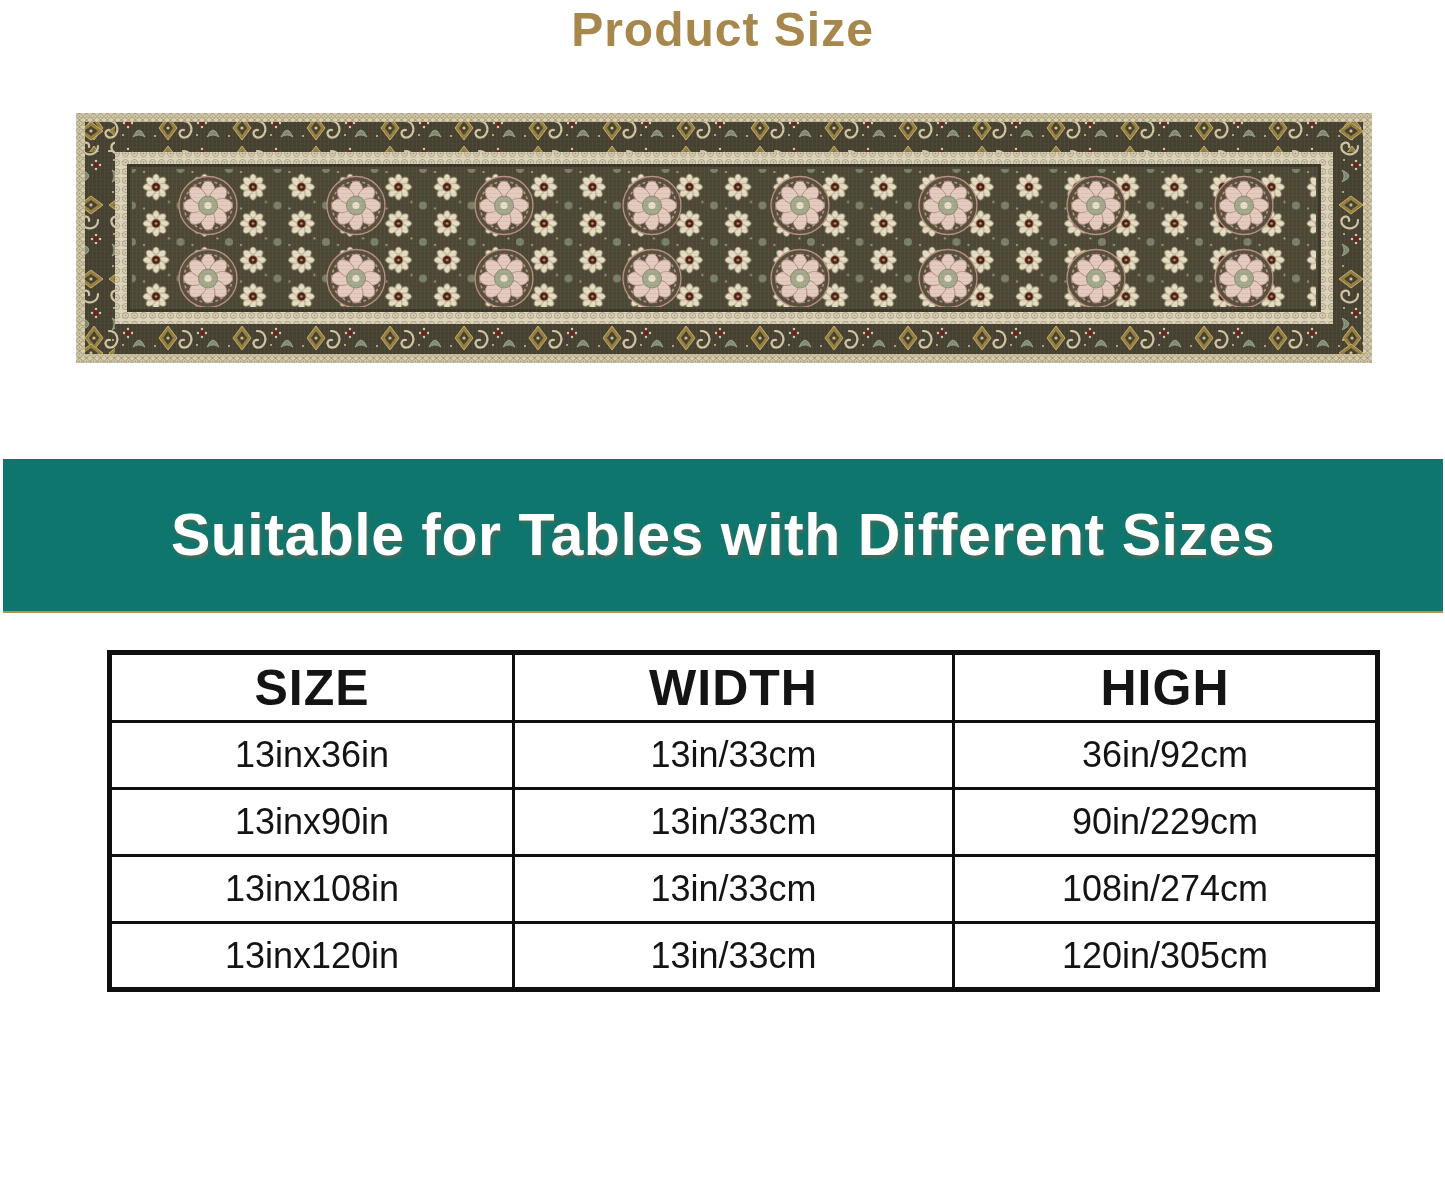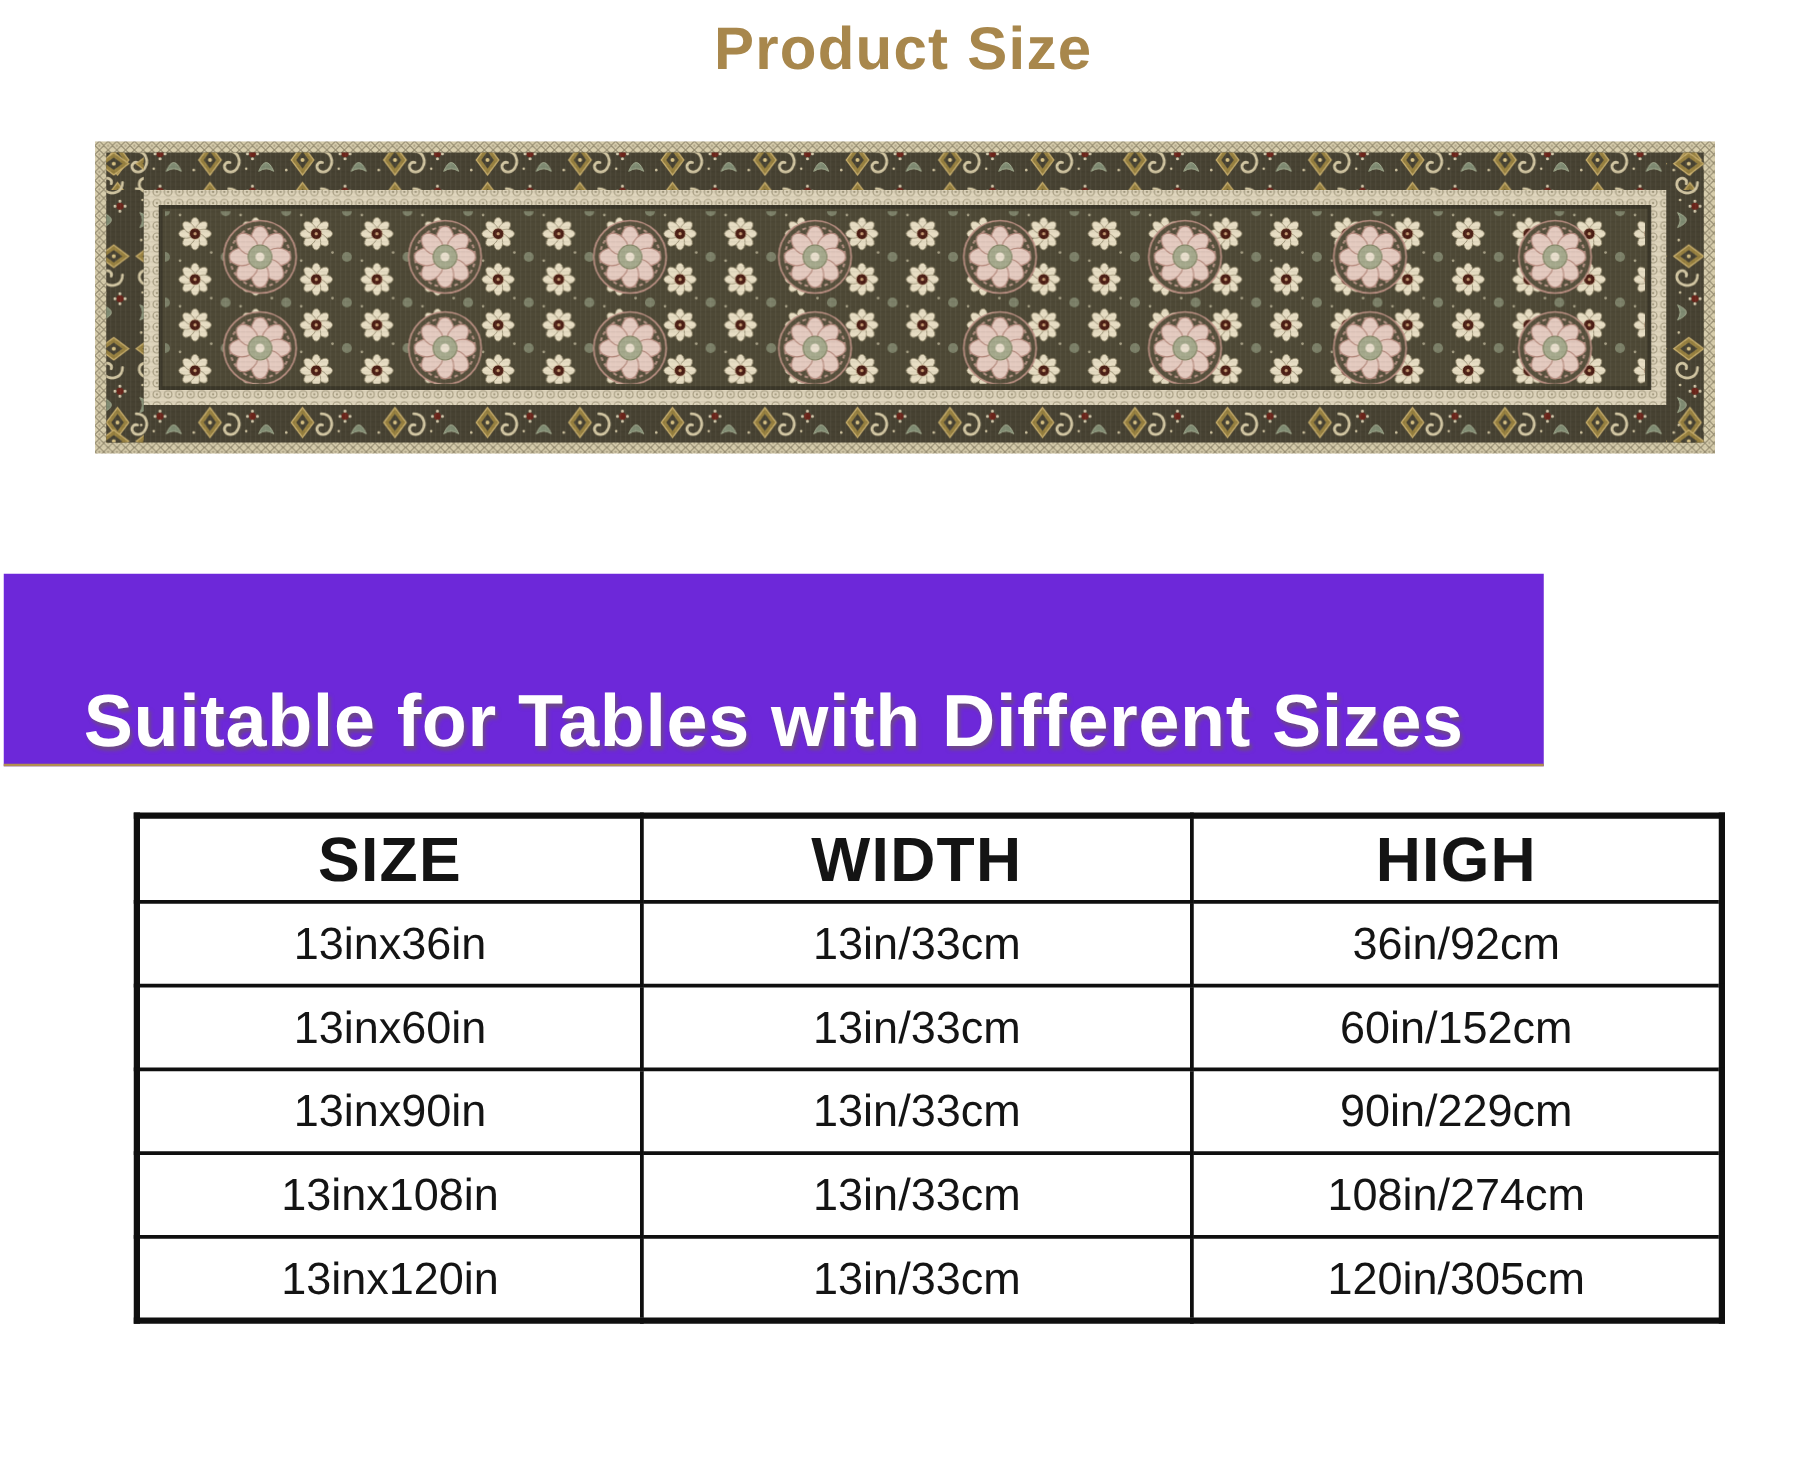--- a/index.html
+++ b/index.html
@@ -9,21 +9,21 @@
   .page {
     position: relative;
     width: 1445px;
     height: 1186px;
     background: #ffffff;
     overflow: hidden;
   }
 
   .title {
     position: absolute;
-    top: 12px;
+    top: 2px;
     left: 0;
     width: 100%;
     text-align: center;
     font-size: 48px;
     font-weight: bold;
     letter-spacing: 1px;
     color: #a8874c;
   }
 
   .rug {
@@ -32,26 +32,26 @@
     left: 76px;
     width: 1296px;
     height: 250px;
   }
   .rug svg { display: block; width: 100%; height: 100%; }
 
   .banner {
     position: absolute;
     top: 459px;
     left: 3px;
-    width: 1232px;
+    width: 1440px;
     height: 154px;
-    background: #6d28d9;
+    background: #0f766e;
     border-bottom: 2px solid #b2904f;
     display: flex;
-    align-items: flex-end;
+    align-items: center;
     justify-content: center;
   }
   .banner span {
     color: #ffffff;
     font-size: 59px;
     font-weight: bold;
     letter-spacing: 0.5px;
     white-space: nowrap;
     text-shadow: 2px 3px 3px rgba(110, 98, 70, 0.55);
   }
@@ -219,25 +219,20 @@
         <th>HIGH</th>
       </tr>
     </thead>
     <tbody>
       <tr>
         <td>13inx36in</td>
         <td>13in/33cm</td>
         <td>36in/92cm</td>
       </tr>
       <tr>
-        <td>13inx60in</td>
-        <td>13in/33cm</td>
-        <td>60in/152cm</td>
-      </tr>
-      <tr>
         <td>13inx90in</td>
         <td>13in/33cm</td>
         <td>90in/229cm</td>
       </tr>
       <tr>
         <td>13inx108in</td>
         <td>13in/33cm</td>
         <td>108in/274cm</td>
       </tr>
       <tr>

